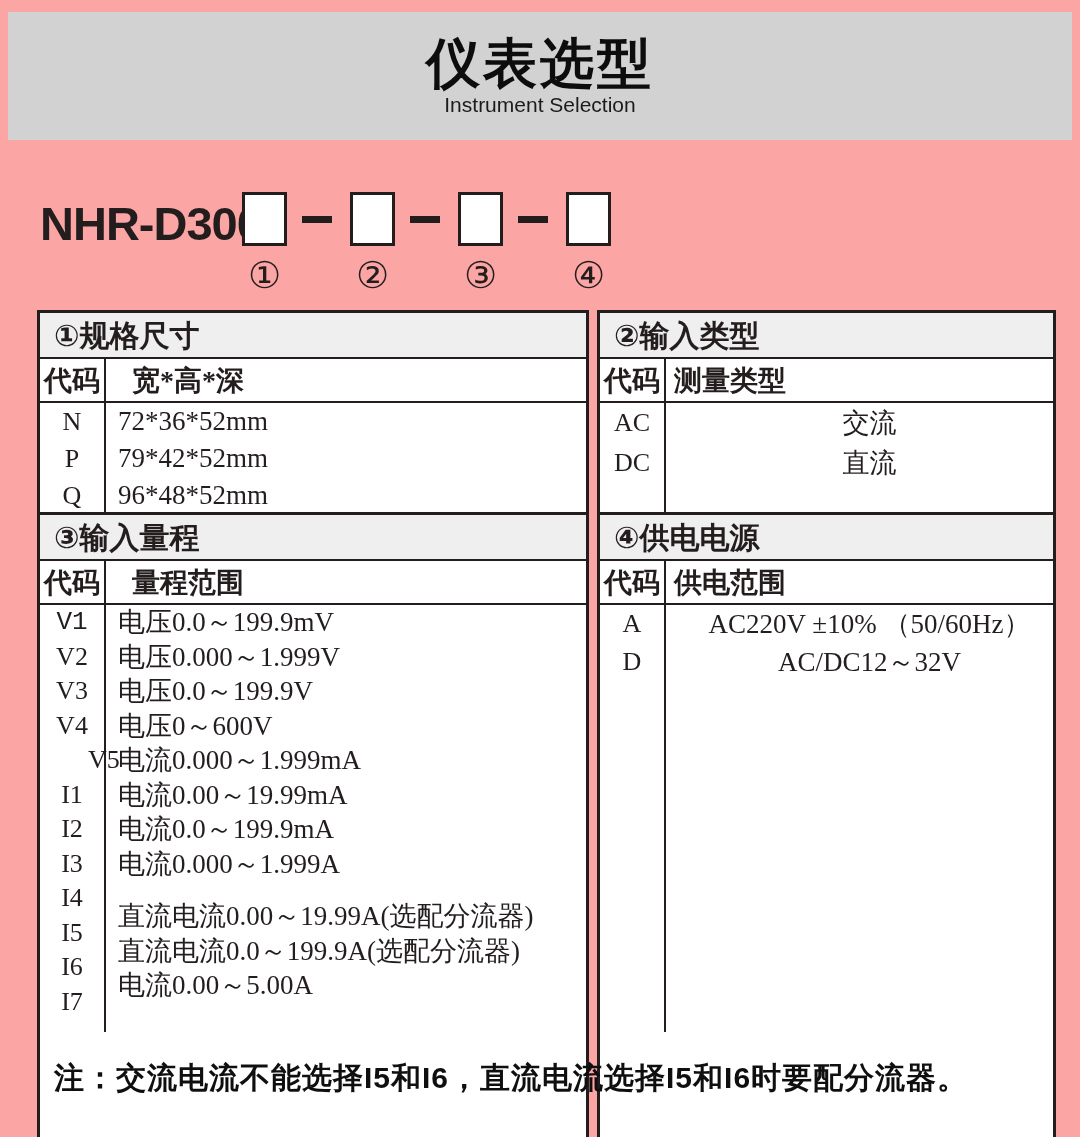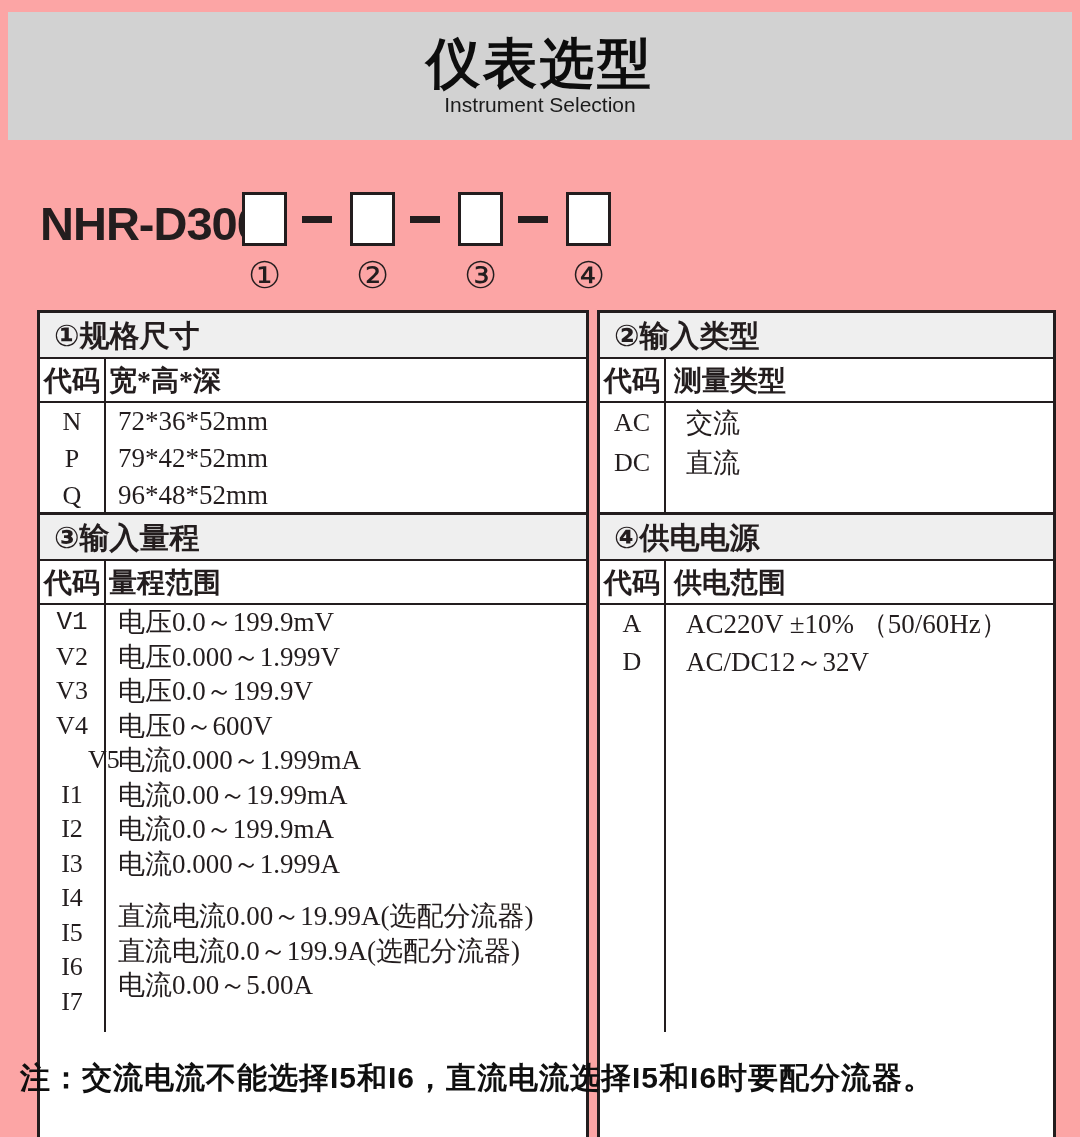--- a/index.html
+++ b/index.html
@@ -26,35 +26,35 @@
   .tbl{position:absolute;top:310px;height:898px;border:3px solid var(--bd);background:#ffffff;}
   #tbl-left{left:37px;width:552px;}
   #tbl-right{left:597px;width:459px;}
 
   .sec-header{height:46px;line-height:46px;background:var(--sechead);border-bottom:2px solid var(--bd);
     padding-left:14px;font-size:30px;font-weight:700;font-family:"Liberation Sans","DejaVu Sans",sans-serif;}
   .subhead{height:44px;border-bottom:2px solid var(--bd);display:flex;
     font-family:"Liberation Serif","DejaVu Serif",serif;font-weight:700;font-size:28px;}
   .subhead .c1{width:66px;border-right:2px solid var(--bd);text-align:center;line-height:44px;}
   .subhead .c2{flex:1;line-height:44px;}
-  #tbl-left .subhead .c2{padding-left:3px;}
+  #tbl-left .subhead .c2{padding-left:26px;}
   #tbl-right .subhead .c2{padding-left:8px;}
 
   .data{display:flex;font-family:"Liberation Serif","DejaVu Serif",serif;}
   .data .c1{width:66px;border-right:2px solid var(--bd);text-align:center;}
   .data .c2{flex:1;}
   #tbl-left .data .c2{padding-left:12px;}
-  #tbl-right .data .c2{padding-left:20px;}
+  #tbl-right .data .c2{padding-left:20px;text-align:center;}
   .data-a{height:112px;border-bottom:3px solid var(--bd);}
   .data-b{height:427px;}
   .code-cell{font-size:26px;}
   .val-cell{font-size:27px;white-space:nowrap;}
 
   
-  .note{position:absolute;left:20px;top:1058px;font-size:30px;font-weight:700;letter-spacing:1px;
+  .note{position:absolute;left:54px;top:1058px;font-size:30px;font-weight:700;letter-spacing:1px;
     font-family:"Liberation Sans","DejaVu Sans",sans-serif;color:#0f0f0f;}
 </style>
 </head>
 <body>
 
 <div id="canvas">
 
   <div class="banner">
     <div class="banner-title">仪表选型</div>
     <div class="banner-sub">Instrument Selection</div>

